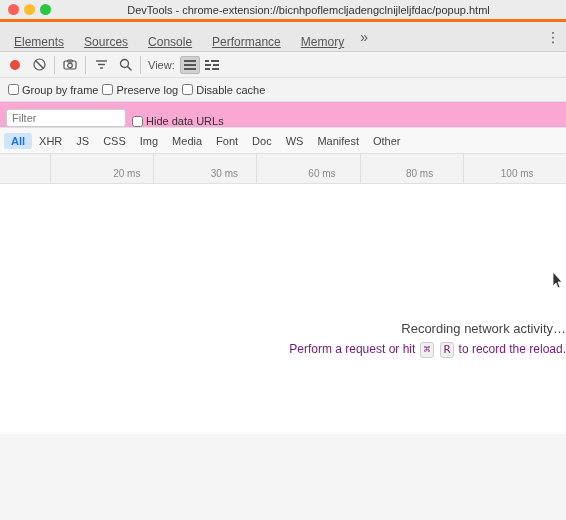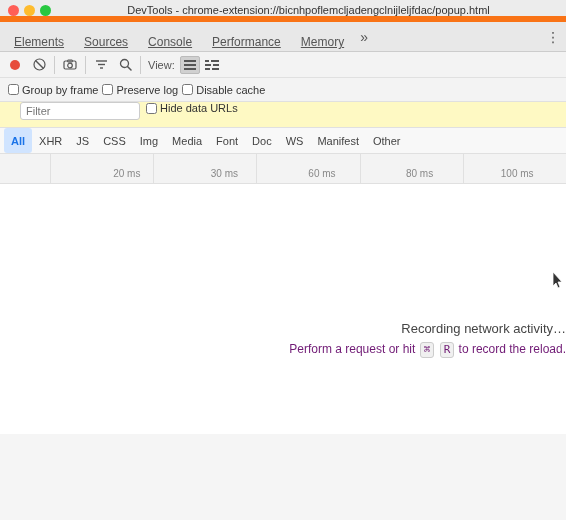--- a/index.html
+++ b/index.html
@@ -9,25 +9,25 @@
       background: #f5f5f5;
       color: #333;
       width: 566px;
       height: 520px;
       overflow: hidden;
     }
 
     
     .titlebar {
       display: flex;
-      align-items: flex-end;
+      align-items: center;
       background: #ececec;
       height: 22px;
       padding: 0 8px;
-      border-bottom: 6px solid #f97316;
+      border-bottom: 3px solid #f97316;
       user-select: none;
     }
     .titlebar-buttons {
       display: flex;
       gap: 5px;
       margin-right: 8px;
     }
     .titlebar-btn {
       width: 11px;
       height: 11px;
@@ -159,42 +159,43 @@
     }
     .checkbox-label input[type="checkbox"] {
       width: 11px;
       height: 11px;
       cursor: pointer;
     }
 
     
     .filterbar {
       display: flex;
-      align-items: flex-start;
-      background: #fef9c3;
+      align-items: flex-end;
+      background: #f9a8d4;
       height: 26px;
-      padding: 0 20px;
+      padding: 0 6px;
       border-bottom: 1px solid #e0e0e0;
       gap: 6px;
     }
     .filter-input {
       flex: 1;
       max-width: 120px;
       height: 18px;
       border: 1px solid #ccc;
       border-radius: 3px;
       padding: 0 5px;
       font-size: 11px;
       outline: none;
       background: #fff;
     }
 
     
     .type-filter {
       display: flex;
+      align-items: center;
       background: #f8f8f8;
       height: 26px;
       padding: 0 4px;
       border-bottom: 1px solid #e0e0e0;
       gap: 0;
     }
     .type-btn {
       padding: 2px 7px;
       font-size: 11px;
       color: #444;

